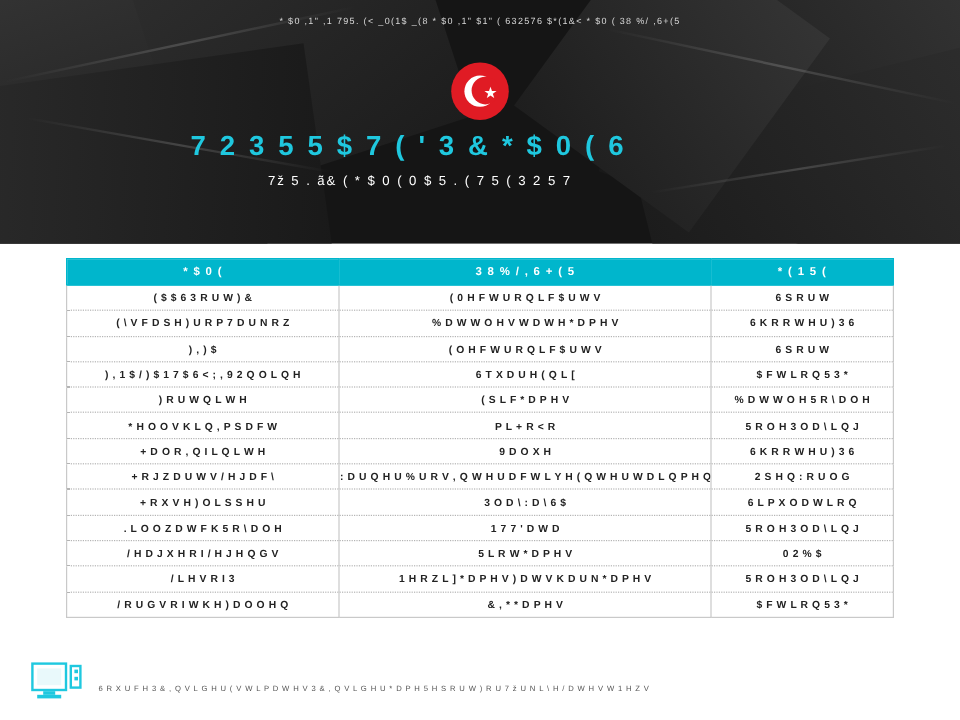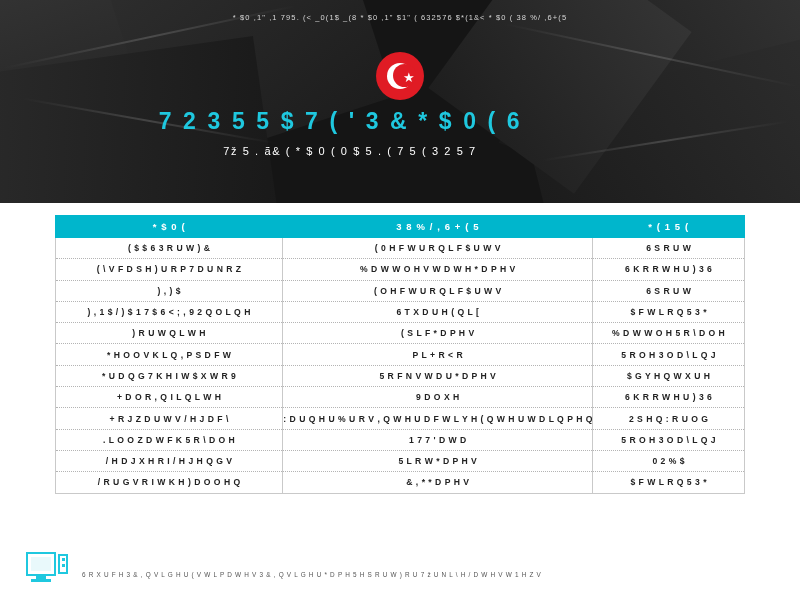--- a/index.html
+++ b/index.html
@@ -261,43 +261,48 @@
             <td>) R U W Q L W H</td>
             <td>( S L F  * D P H V</td>
             <td>% D W W O H  5 R \ D O H</td>
           </tr>
           <tr>
             <td>* H O O V K L Q  , P S D F W</td>
             <td>P L + R &lt; R</td>
             <td>5 R O H  3 O D \ L Q J</td>
           </tr>
           <tr>
-            <td>* U D Q G  7 K H I W $ X W R  9</td>
-            <td>5 R F N V W D U  * D P H V</td>
-            <td>$ G Y H Q W X U H</td>
-          </tr>
-          <tr>
             <td>+ D O R  , Q I L Q L W H</td>
             <td>9 D O X H</td>
             <td>6 K R R W H U  ) 3 6</td>
           </tr>
           <tr>
             <td>+ R J Z D U W V  / H J D F \</td>
             <td>: D U Q H U  % U R V   , Q W H U D F W L Y H  ( Q W H U W D L Q P H Q W</td>
             <td>2 S H Q   : R U O G</td>
           </tr>
           <tr>
+            <td>+ R X V H  ) O L S S H U</td>
+            <td>3 O D \  : D \  6 $</td>
+            <td>6 L P X O D W L R Q</td>
+          </tr>
+          <tr>
             <td>. L O O Z D W F K  5 R \ D O H</td>
             <td>1 7 7  ' D W D</td>
             <td>5 R O H  3 O D \ L Q J</td>
           </tr>
           <tr>
             <td>/ H D J X H  R I  / H J H Q G V</td>
             <td>5 L R W  * D P H V</td>
             <td>0 2 % $</td>
+          </tr>
+          <tr>
+            <td>/ L H V  R I  3</td>
+            <td>1 H R Z L ]  * D P H V   ) D W V K D U N  * D P H V</td>
+            <td>5 R O H  3 O D \ L Q J</td>
           </tr>
           <tr>
             <td>/ R U G V  R I  W K H  ) D O O H Q</td>
             <td>&amp; , *  * D P H V</td>
             <td>$ F W L R Q  5 3 *</td>
           </tr>
         </tbody>
     </table>
   </div>
 

